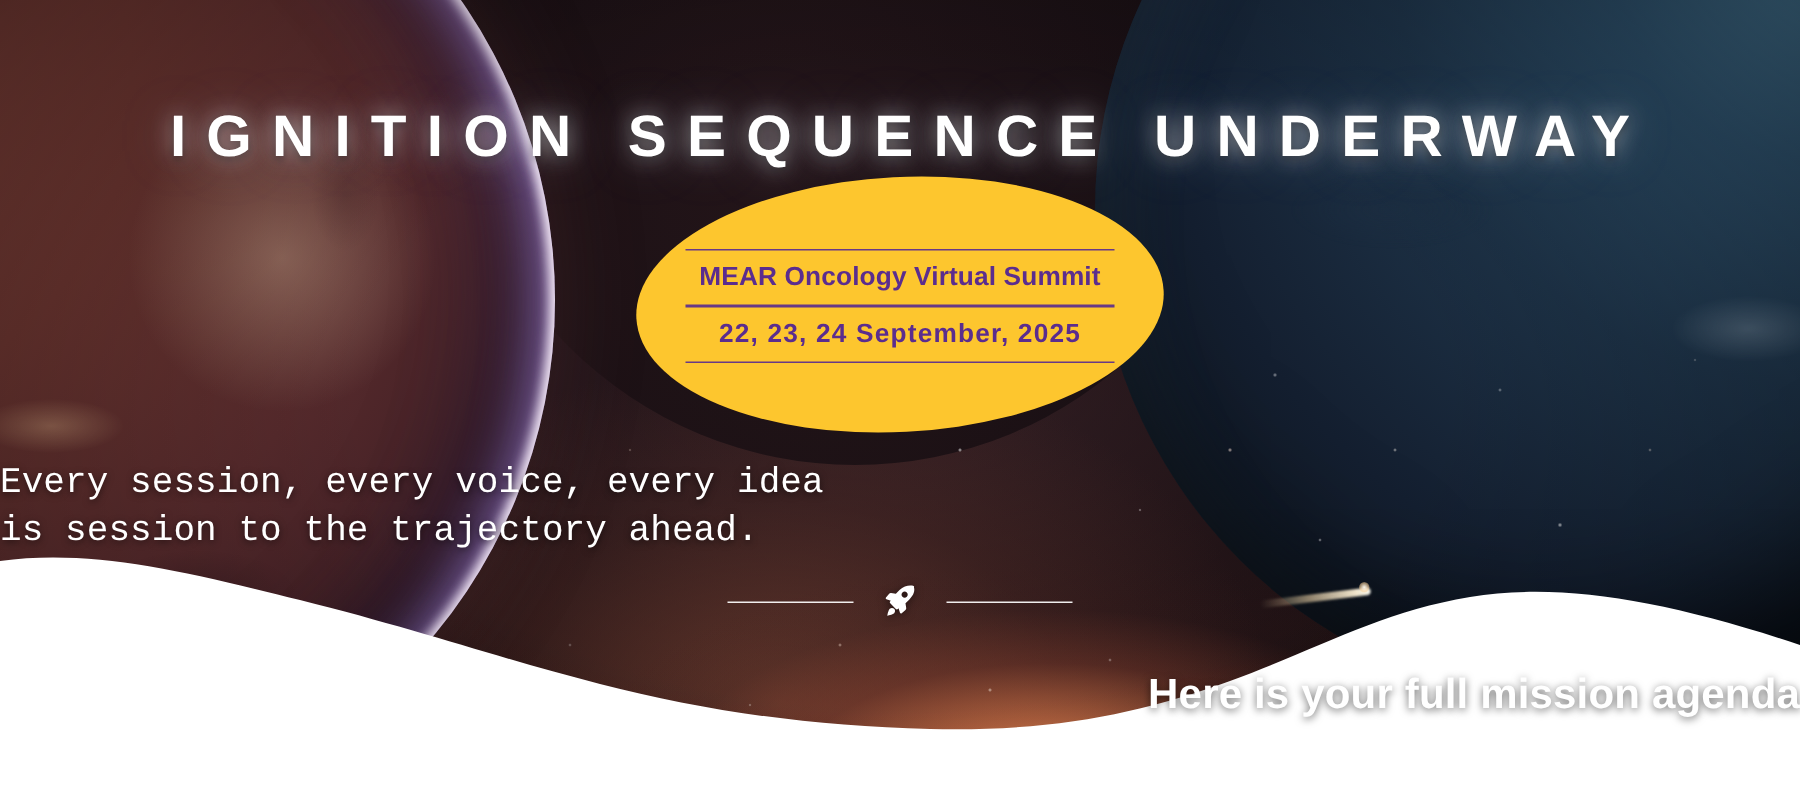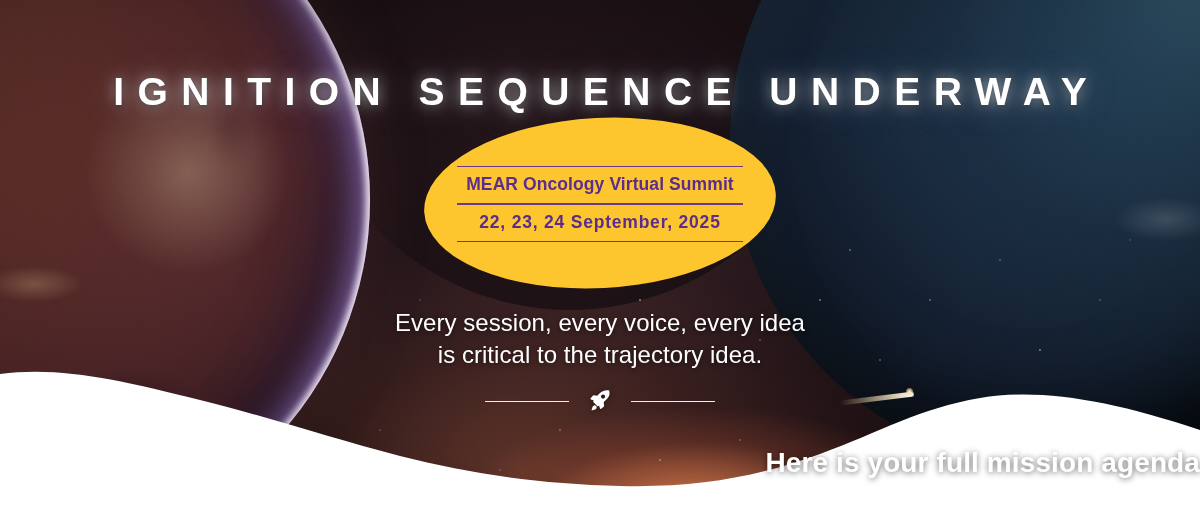--- a/index.html
+++ b/index.html
@@ -276,27 +276,27 @@
     white-space: nowrap;
     padding: 7px 0 8px;
   }
 
   
   .tagline {
     position: absolute;
     top: 307px;
     left: 0;
     right: 0;
-    text-align: center;
     color: #ffffff;
     font-size: 24px;
     font-weight: normal;
     line-height: 1.33;
     letter-spacing: 0.002em;
     text-shadow: 0 1px 5px rgba(0,0,0,0.55);
+    font-family: Liberation Mono, monospace;
   }
   .tagline-line {
     display: block;
     white-space: nowrap;
   }
 
   
   .divider {
     position: absolute;
     top: 388px;
@@ -377,21 +377,21 @@
         <div class="badge-rule"></div>
         <div class="badge-title">MEAR Oncology Virtual Summit</div>
         <div class="badge-rule"></div>
         <div class="badge-dates">22, 23, 24 September, 2025</div>
         <div class="badge-rule"></div>
       </div>
     </div>
 
     <div class="tagline">
       <span class="tagline-line">Every session, every voice, every idea</span>
-      <span class="tagline-line">is critical to the trajectory idea.</span>
+      <span class="tagline-line">is session to the trajectory ahead.</span>
     </div>
 
     <div class="divider">
       <span class="divider-rule"></span>
       <svg class="rocket-icon" viewBox="0 0 32 32" aria-hidden="true">
         <g fill="#ffffff">
           <path d="M27.4 4.2c0.3-0.3 0.2-0.9-0.2-1.0c-3.0-0.9-7.9-0.3-11.6 3.4l-3.0 3.0
                    l-3.9-0.6c-0.6-0.1-1.2 0.1-1.6 0.6l-2.6 3.1c-0.4 0.5-0.2 1.2 0.4 1.4l3.6 1.2
                    l-0.5 0.5c-0.5 0.5-0.5 1.2 0 1.7l4.6 4.6c0.5 0.5 1.2 0.5 1.7 0l0.5-0.5l1.2 3.6
                    c0.2 0.6 0.9 0.8 1.4 0.4l3.1-2.6c0.5-0.4 0.7-1.0 0.6-1.6l-0.6-3.9l3.0-3.0

